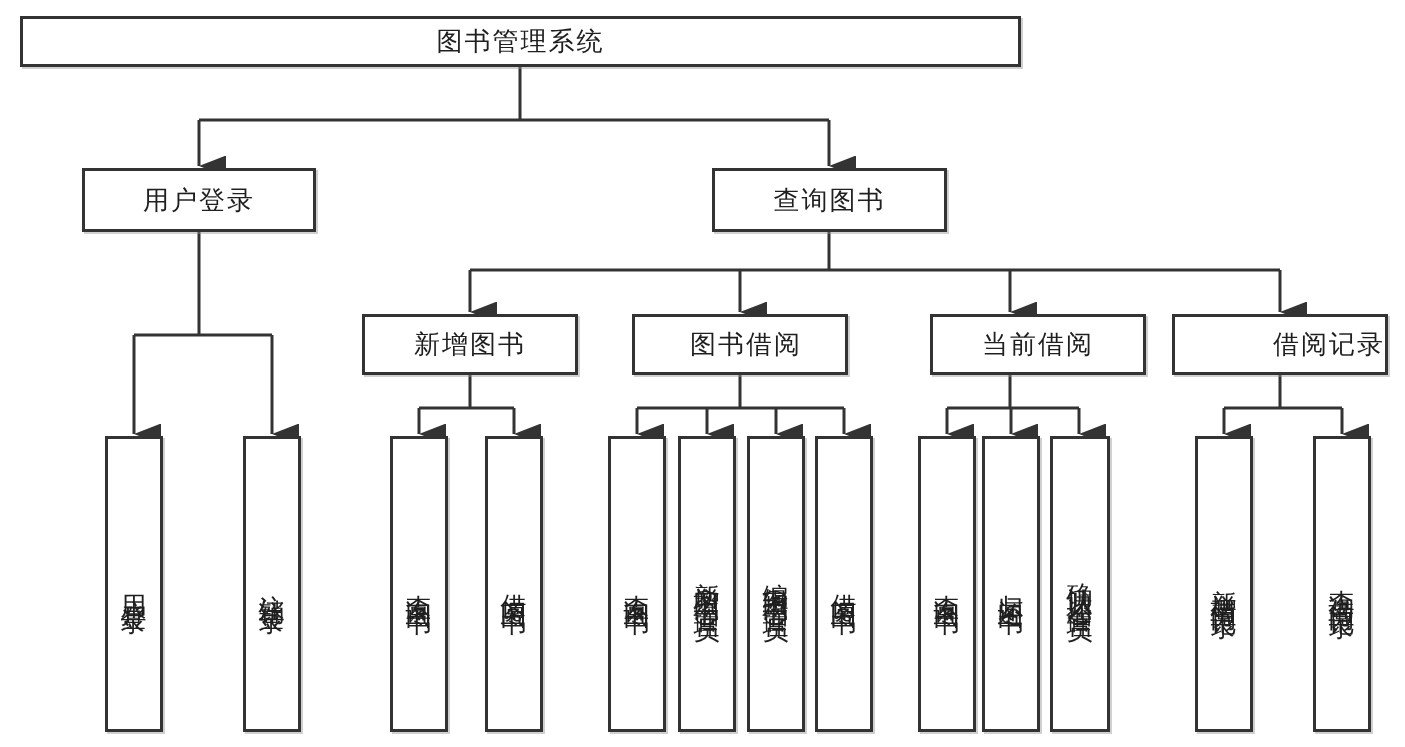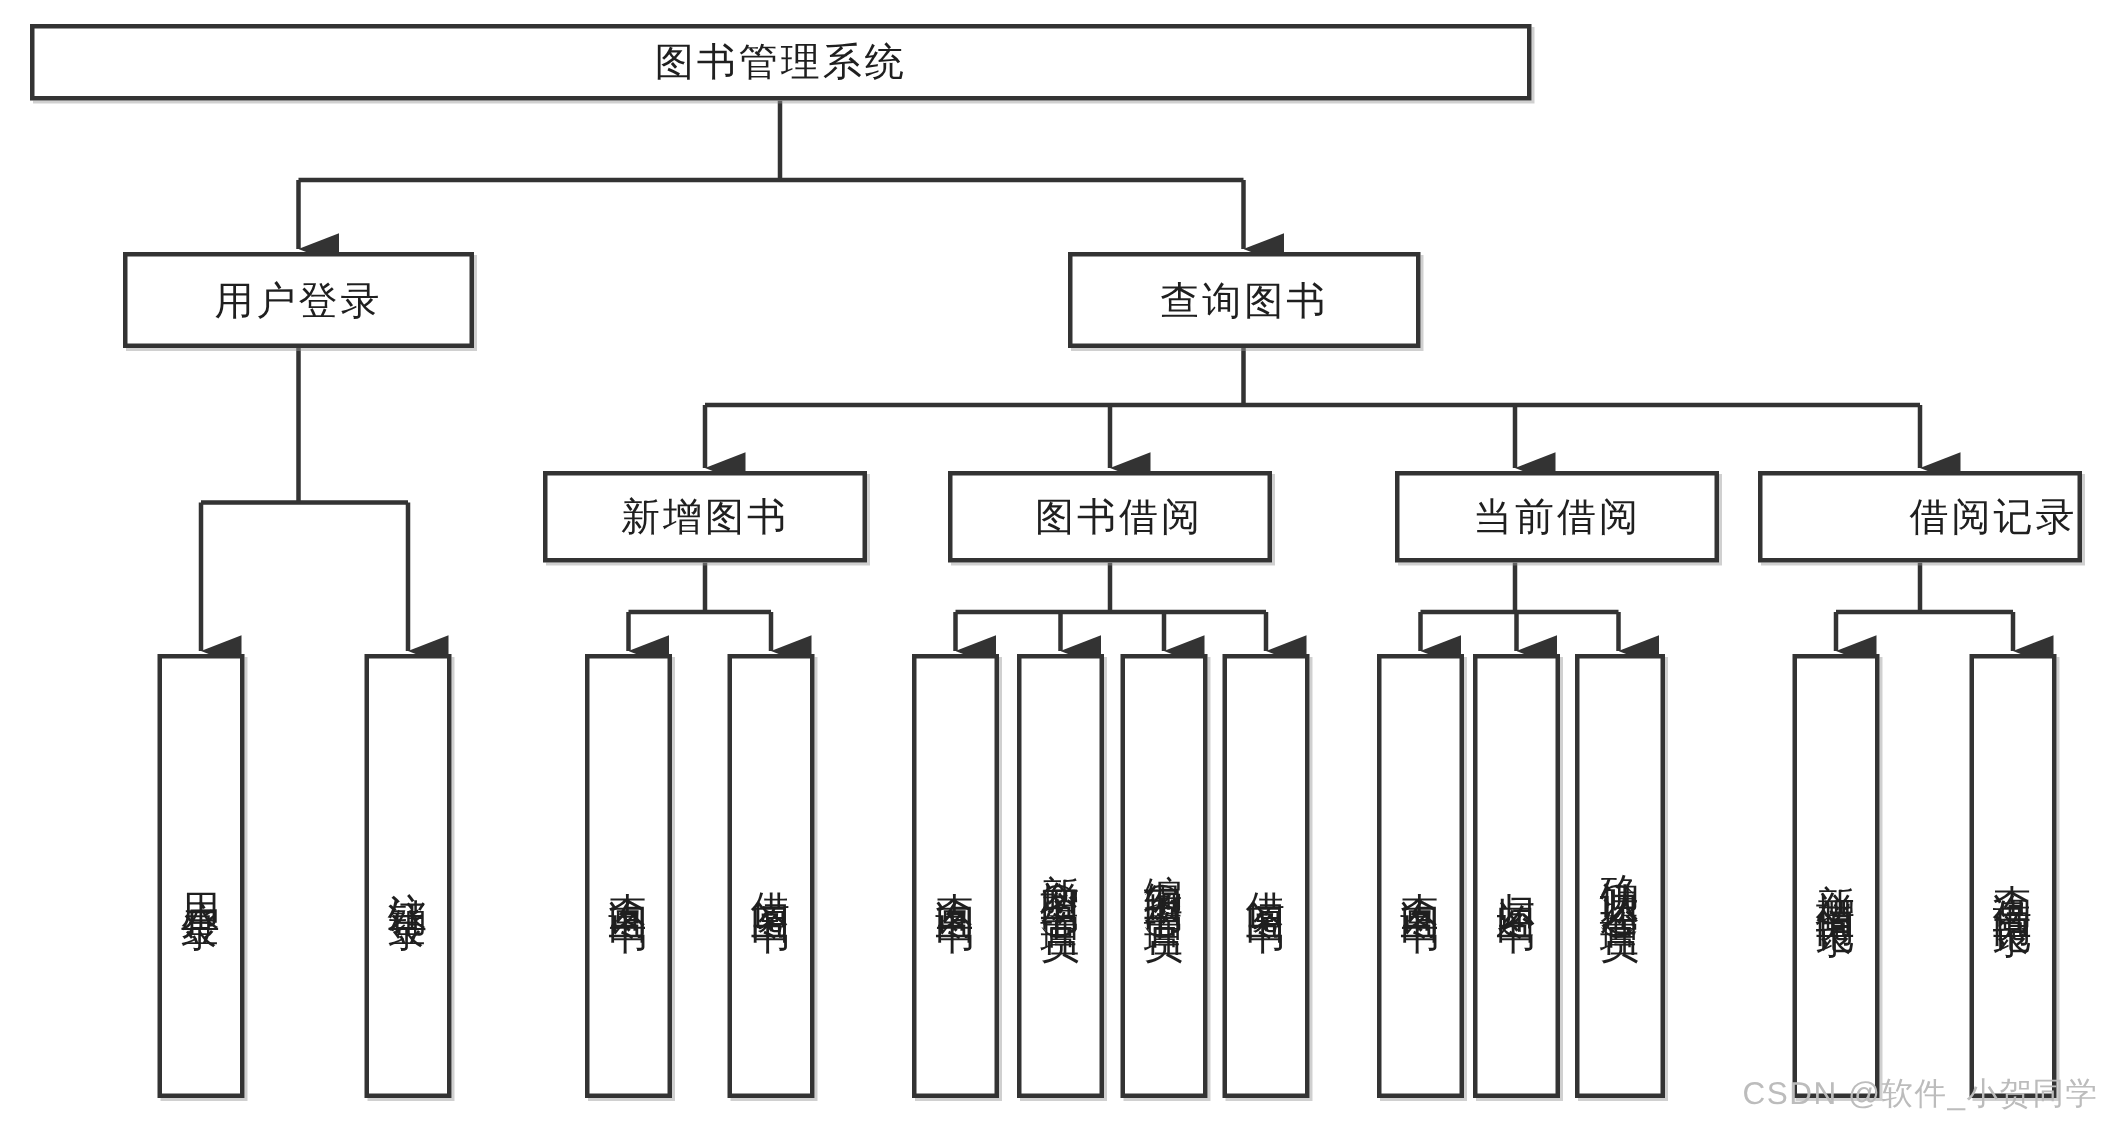--- a/index.html
+++ b/index.html
@@ -147,14 +147,13 @@
   <div class="box v leaf lf-11">
     <span class="lbl">确认归还（管理员）</span>
   </div>
   <div class="box v leaf lf-12">
     <span class="lbl">新增借阅记录</span>
   </div>
   <div class="box v leaf lf-13">
     <span class="lbl">查询借阅记录</span>
   </div>
 
-  <div id="watermark">CSDN @软件_小贺同学</div>
 </div>
 
 </body></html>

